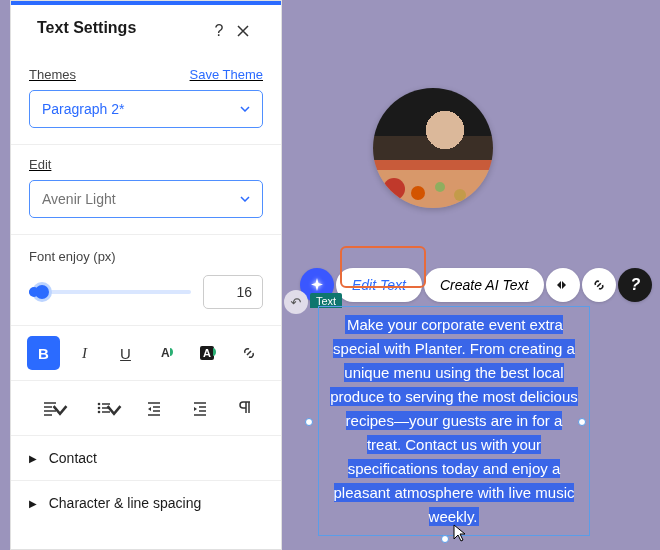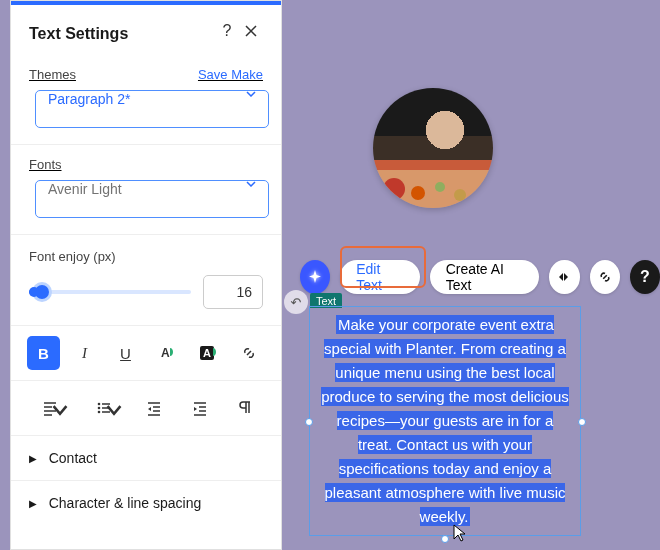--- a/index.html
+++ b/index.html
@@ -13,38 +13,38 @@
 .panel {
   position: absolute; left: 10px; top: 0;
   width: 272px; height: 550px;
   background: #fff;
   border: 1px solid #e0e0e0;
   display: flex; flex-direction: column;
   z-index: 10;
 }
 .accent-bar { height: 4px; background: #2b6bff; }
 .panel-header {
-  display: flex; align-items: flex-end;
-  padding: 14px 18px 12px;
+  display: flex; align-items: flex-start;
+  padding: 14px 26px 12px;
 }
 .panel-title { font-size: 16px; font-weight: 700; color: #1a1a1a; flex: 1; }
 .panel-header .iconbtn {
   width: 24px; height: 24px; display: flex; align-items: center; justify-content: center;
   cursor: pointer; color: #333; font-size: 16px;
 }
 .section { padding: 12px 18px 16px; border-bottom: 1px solid #eee; }
 .section-row { display: flex; align-items: baseline; justify-content: space-between; margin-bottom: 8px; text-decoration: underline; }
 .section-label { font-size: 13px; color: #444; }
 .link { color: #2b6bff; font-size: 13px; cursor: pointer; }
 .dropdown {
   width: 100%; height: 38px;
   border: 1px solid #4f8fff; border-radius: 5px;
-  display: flex; justify-content: space-between;
+  display: flex; align-items: center; justify-content: space-between;
   padding: 0 12px; cursor: pointer;
-  color: #2b6bff; font-size: 14px; margin-left: 6px;
+  color: #2b6bff; font-size: 14px;
 }
 .dropdown.gray-txt { color: #737373; }
 .chev { width: 10px; height: 6px; }
 .fontsize-row { display: flex; align-items: center; gap: 12px; margin-top: 10px; }
 .slider-wrap { flex: 1; position: relative; height: 20px; display: flex; align-items: center; }
 .slider-track { width: 100%; height: 4px; background: #d9e6ff; border-radius: 2px; position: relative; }
 .slider-fill { position: absolute; left: 0; top: 0; height: 4px; width: 8%; background: #2b6bff; border-radius: 2px; }
 .slider-thumb {
   position: absolute; left: 8%; top: 50%; transform: translate(-50%, -50%);
   width: 14px; height: 14px; background: #2b6bff; border-radius: 50%;
@@ -88,22 +88,22 @@
               linear-gradient(180deg, #1a1a1a 0 40%, #3b2f26 40% 60%, #c85b3a 60% 68%, #d8986a 68% 100%);
   overflow: hidden;
   box-shadow: 0 2px 6px rgba(0,0,0,0.2);
 }
 .avatar::after {
   content: ''; position: absolute; left: 10px; bottom: 8px;
   width: 22px; height: 22px; background: #c0392b; border-radius: 50%;
   box-shadow: 24px 4px 0 -4px #d35400, 46px -2px 0 -6px #8fae5f, 66px 6px 0 -5px #c39b4a;
 }
 .pill-bar {
-  position: absolute; left: 300px; top: 260px;
-  display: flex; align-items: center; gap: 10px;
+  position: absolute; left: 300px; top: 268px;
+  display: flex; align-items: center; gap: 2px; font-style: italic;
 }
 .circle-btn {
   width: 34px; height: 34px; border-radius: 50%; background: #fff;
   display: flex; align-items: center; justify-content: center;
   box-shadow: 0 1px 3px rgba(0,0,0,0.15); cursor: pointer;
 }
 .circle-btn.ai { background: #3a57ff; }
 .circle-btn.ai svg { filter: drop-shadow(0 0 2px #fff); }
 .pill {
   height: 34px; padding: 0 16px; border-radius: 17px; background: #fff;
@@ -121,21 +121,21 @@
   width: 24px; height: 24px; border-radius: 50%; background: #e0dce9;
   display: flex; align-items: center; justify-content: center;
   color: #555; font-size: 13px;
 }
 .text-tag {
   position: absolute; left: 310px; top: 293px;
   font-size: 11px; color: #fff;
   background: #0f766e; padding: 2px 6px 1px; border-radius: 2px 2px 0 0;
 }
 .textblock {
-  position: absolute; left: 309px; top: 306px;
+  position: absolute; left: 318px; top: 306px;
   width: 272px;
   border: 1px solid #5a9de8;
   padding: 6px 8px;
   color: #fff; font-size: 15px; line-height: 1.6;
   text-align: center; font-weight: 500;
 }
 .textblock span.hl { background: #3a66e8; padding: 1px 2px; }
 .handle {
   position: absolute; width: 8px; height: 8px; background: #fff; border: 1px solid #5a9de8; border-radius: 50%;
 }
@@ -158,33 +158,33 @@
     <div class="iconbtn">
       <svg viewBox="0 0 12 12" width="12" height="12">
           <path d="M1 1 L11 11 M11 1 L1 11" stroke="#333" stroke-width="1.5" fill="none"></path>
         </svg>
     </div>
   </div>
 
   <div class="section">
     <div class="section-row">
       <span class="section-label">Themes</span>
-      <span class="link">Save Make</span>
+      <span class="link">Save Theme</span>
     </div>
     <div class="dropdown">
       <span>Paragraph 2*</span>
       <svg class="chev" viewBox="0 0 10 6">
           <path d="M1 1 L5 5 L9 1" stroke="#2b6bff" stroke-width="1.5" fill="none"></path>
         </svg>
     </div>
   </div>
 
   <div class="section">
     <div class="section-row">
-      <span class="section-label">Fonts</span>
+      <span class="section-label">Edit</span>
     </div>
     <div class="dropdown gray-txt">
       <span>Avenir Light</span>
       <svg class="chev" viewBox="0 0 10 6">
           <path d="M1 1 L5 5 L9 1" stroke="#2b6bff" stroke-width="1.5" fill="none"></path>
         </svg>
     </div>
   </div>
 
   <div class="section">

